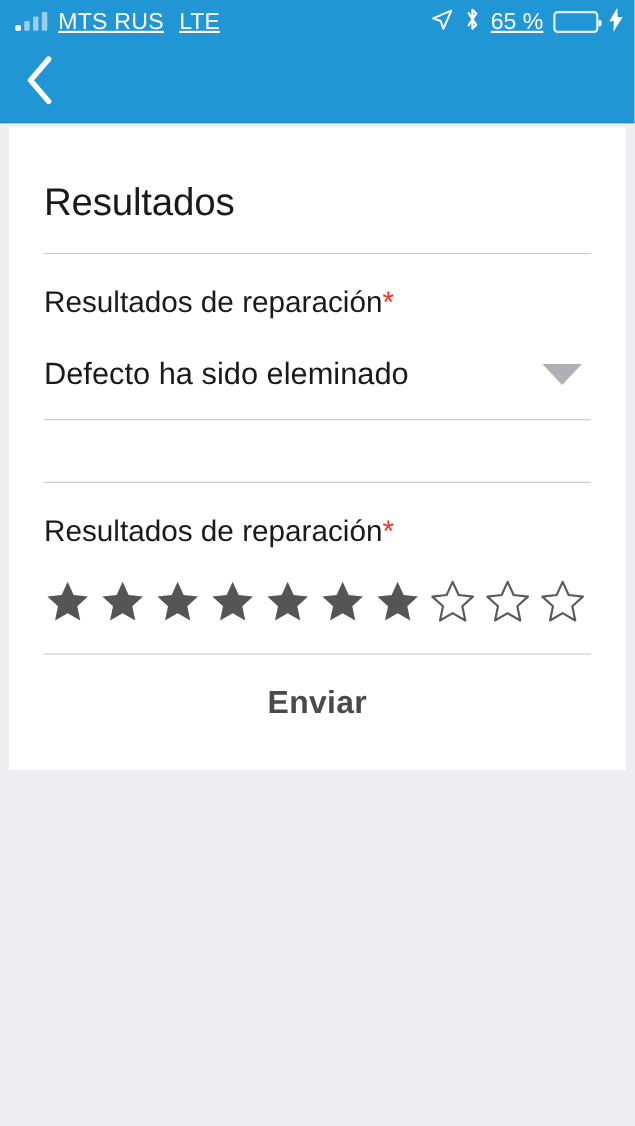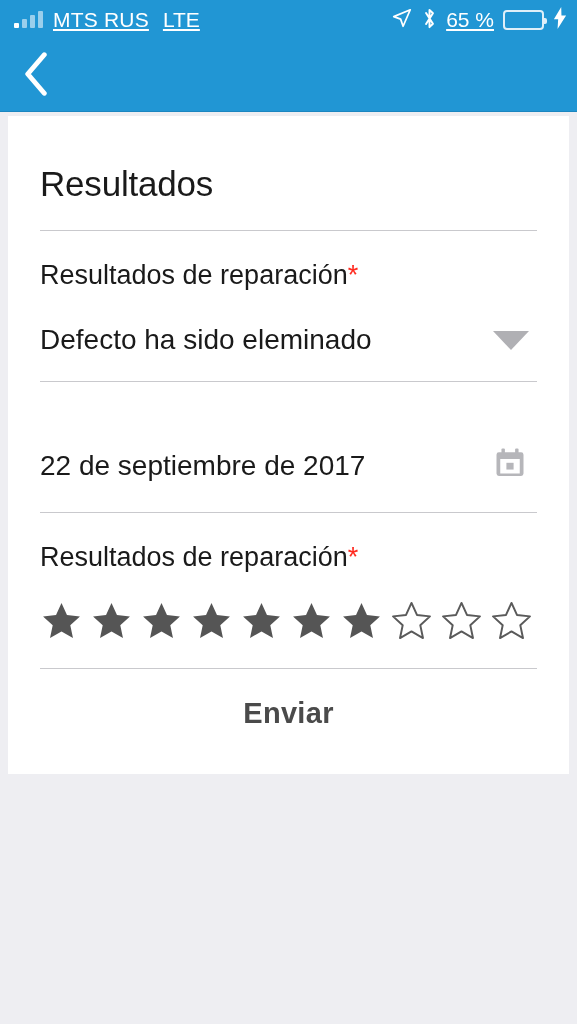--- a/index.html
+++ b/index.html
@@ -243,31 +243,20 @@
         <span>Resultados de reparación</span><span class="req">*</span>
       </div>
       <div class="field-row">
         <span class="field-value">Defecto ha sido eleminado</span>
         <span class="caret-down"></span>
       </div>
     </div>
     <div class="divider"></div>
 
     <div class="field">
-      <div class="field-row">
-        <span class="field-value">22 de septiembre de 2017</span>
-        <span class="cal-icon">
-          <svg width="36" height="36" viewBox="0 0 24 24" fill="#b6b6ba">
-            <rect x="4.3" y="1.6" width="2.3" height="3.6" rx="0.7"></rect>
-            <rect x="13.4" y="1.6" width="2.3" height="3.6" rx="0.7"></rect>
-            <path d="M2.6 4.2h14.8a1.6 1.6 0 0 1 1.6 1.6v12.6a1.6 1.6 0 0 1-1.6 1.6H2.6A1.6 1.6 0 0 1 1 18.4V5.8a1.6 1.6 0 0 1 1.6-1.6zm.9 4.4v9.8h13V8.6z"></path>
-            <rect x="7.6" y="11.2" width="4.8" height="4.5"></rect>
-          </svg>
-        </span>
-      </div>
     </div>
     <div class="divider"></div>
 
     <div class="field">
       <div class="field-label">
         <span>Resultados de reparación</span><span class="req">*</span>
       </div>
       <div class="stars" id="star-rating">
           <svg width="43" height="43" viewBox="0 0 24 24" class="star">
             <polygon points="12 2.2 15.05 8.9 22.3 9.7 16.9 14.6 18.4 21.8 12 18.1 5.6 21.8 7.1 14.6 1.7 9.7 8.95 8.9" fill="#555555"></polygon>

